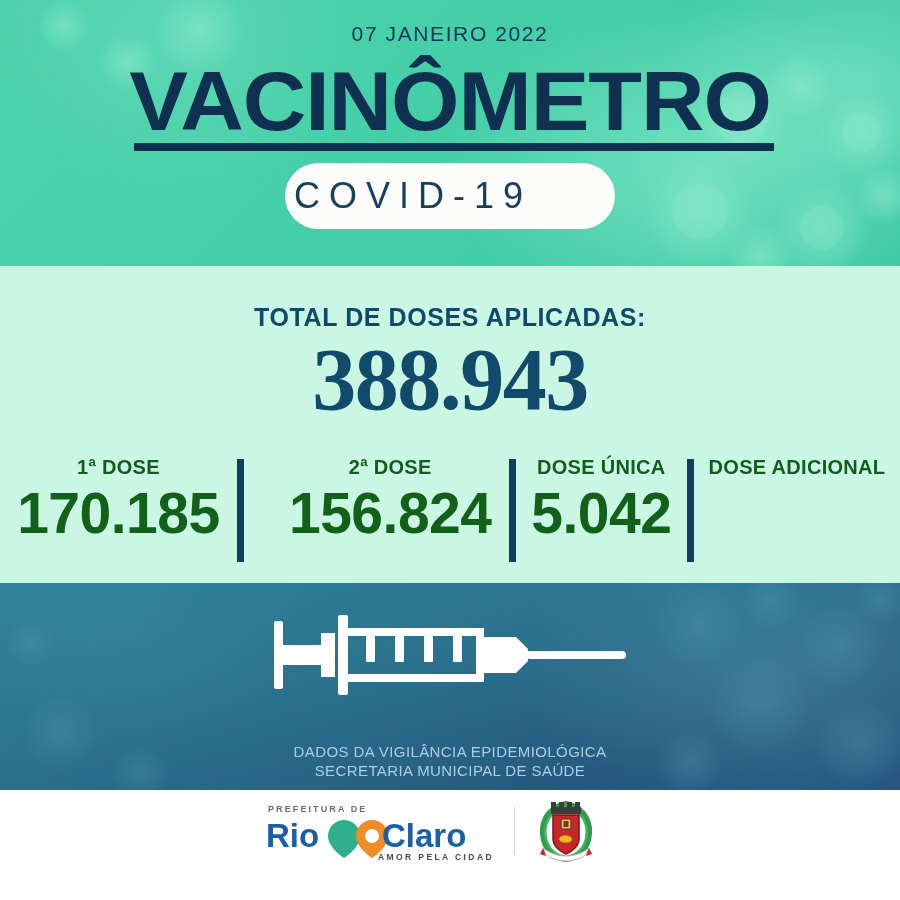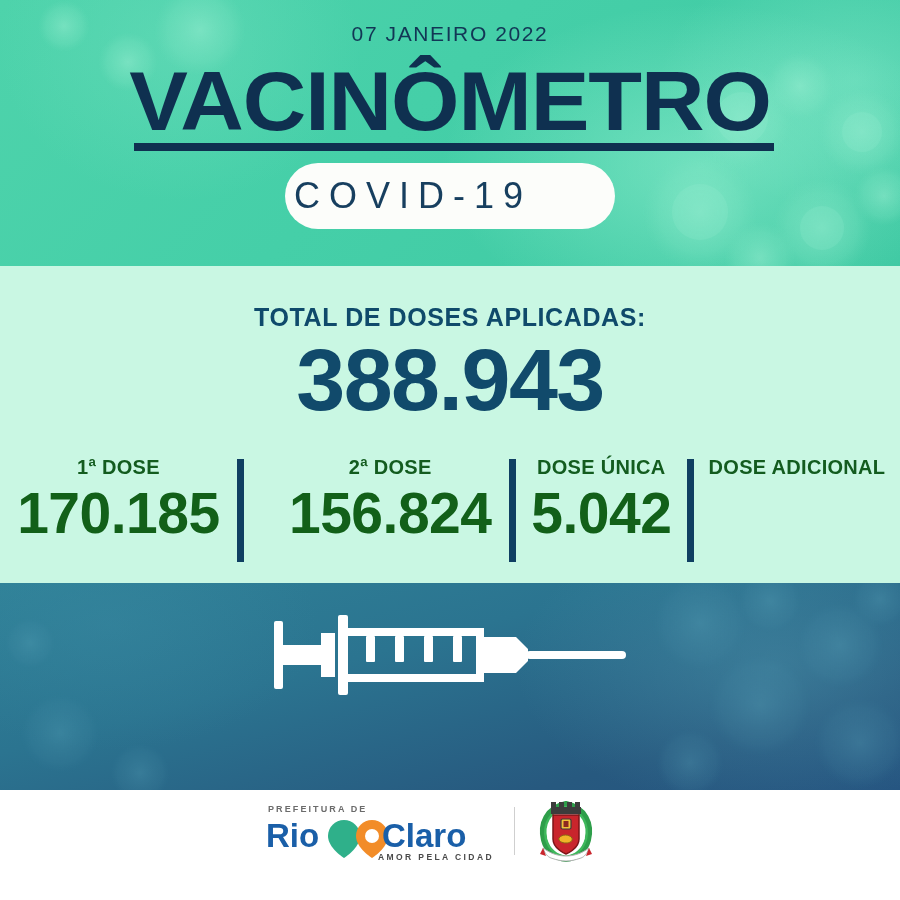--- a/index.html
+++ b/index.html
@@ -101,20 +101,21 @@
   .total-value {
     position: absolute;
     left: 0; top: 62px;
     width: 900px;
     text-align: center;
     font-size: 88px;
     line-height: 104px;
     font-weight: 700;
     letter-spacing: -1.5px;
     color: #114a6b;
+    font-family: Liberation Serif, serif;
   }
 
   .dose-row {
     position: absolute;
     left: 0; top: 188px;
     width: 900px;
     height: 120px;
     display: flex;
     align-items: flex-start;
     justify-content: center;
@@ -325,20 +326,24 @@
           <rect x="179" y="21" width="9" height="26" rx="1"></rect>
 
           <path d="M210 22 h32 l12 12 v12 l-12 12 h-32 z"></path>
 
           <rect x="252" y="36" width="100" height="8" rx="4"></rect>
         </g>
       </svg>
     </div>
   </div>
 
+  <div class="credits">
+    <div>DADOS DA VIGILÂNCIA EPIDEMIOLÓGICA</div>
+    <div>SECRETARIA MUNICIPAL DE SAÚDE</div>
+  </div>
 
   <div class="footer-band">
     <div class="logo-row">
 
       <svg width="262" height="64" viewBox="0 0 262 64">
         <text x="36" y="13" font-family="Liberation Sans, sans-serif" font-size="9" letter-spacing="2.1" fill="#6b6b6b" font-weight="700">PREFEITURA DE</text>
 
         <g>
           <path d="M112 21c-9 0-16 7-16 16 0 12 16 22 16 22s16-10 16-22c0-9-7-16-16-16z" fill="#2fb08a"></path>
           <path d="M140 21c-9 0-16 7-16 16 0 12 16 22 16 22s16-10 16-22c0-9-7-16-16-16z" fill="#f28c28"></path>

